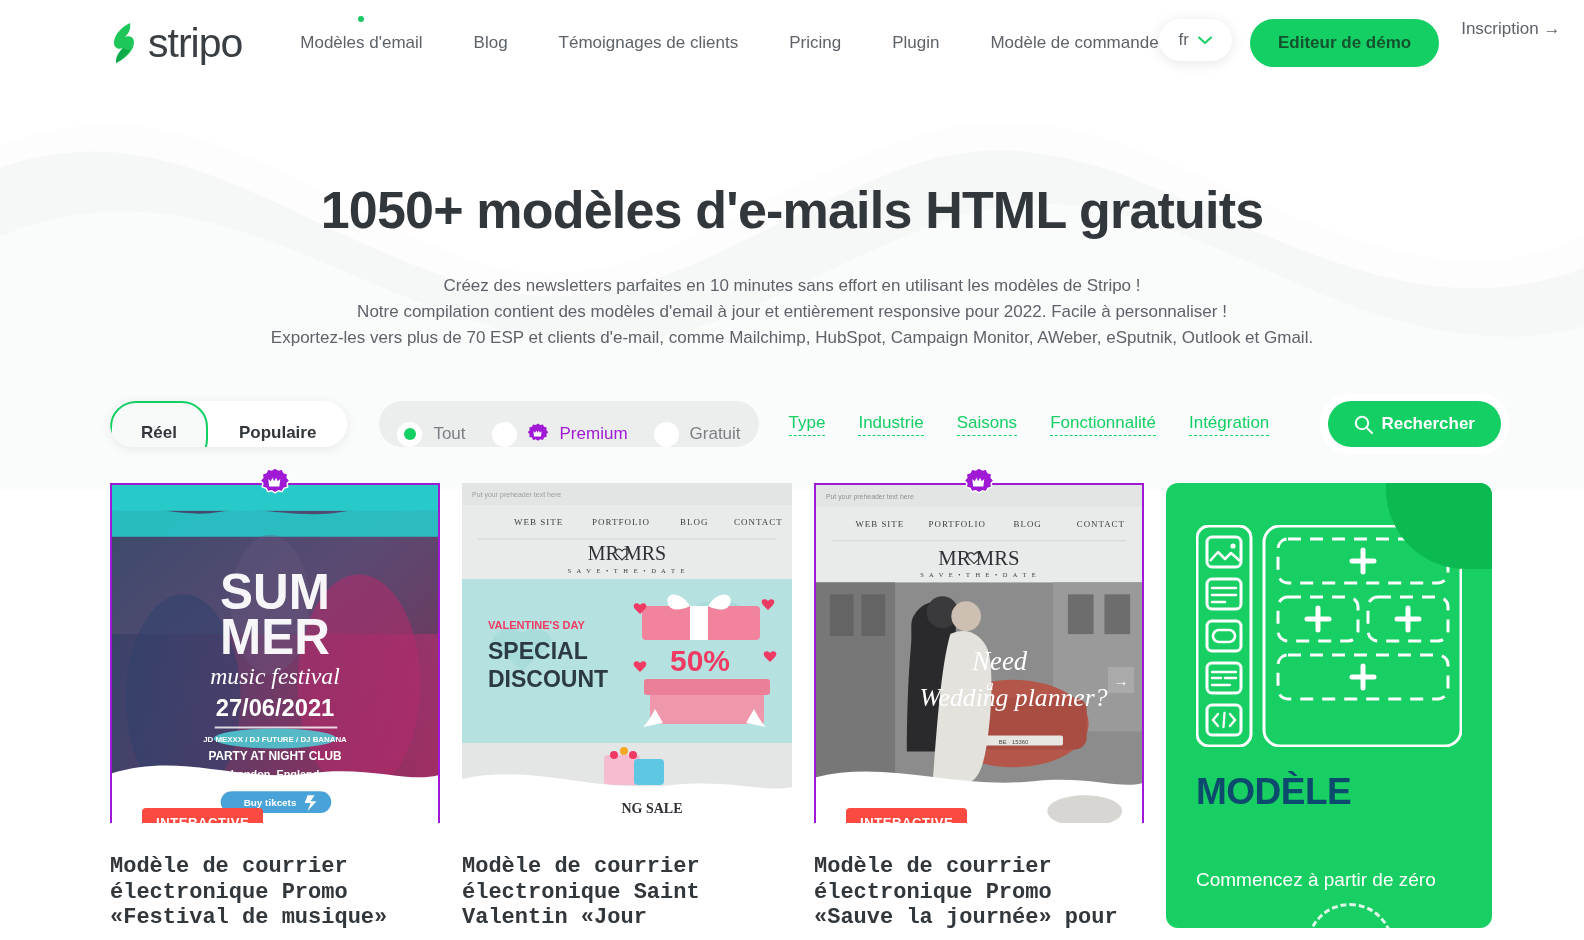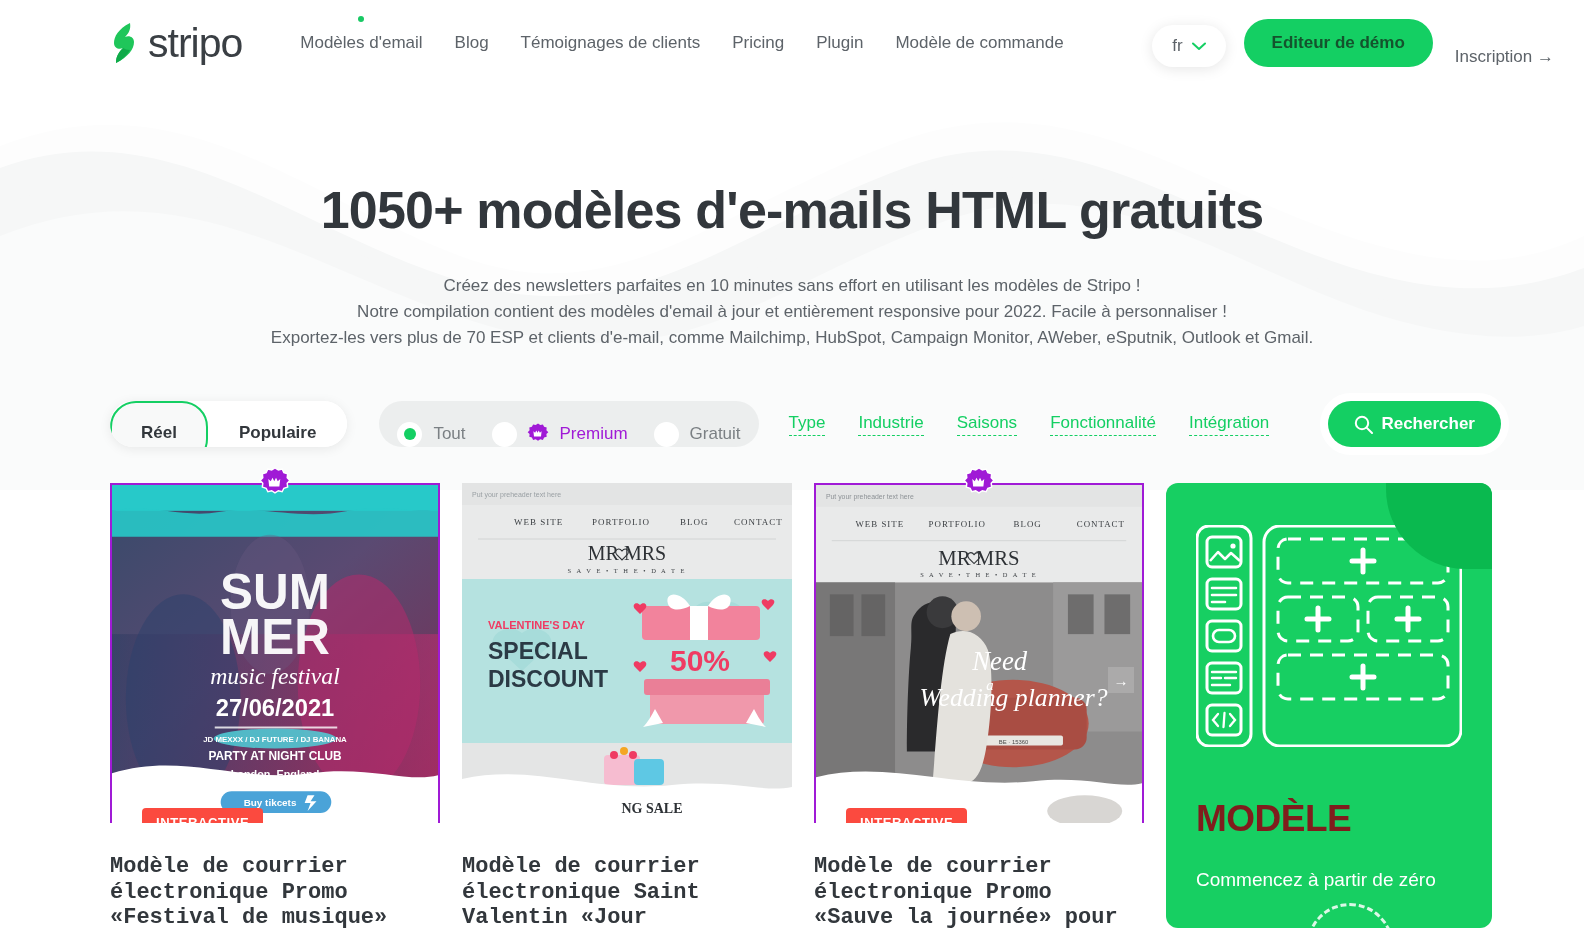--- a/index.html
+++ b/index.html
@@ -23,31 +23,31 @@
     position: relative; z-index: 20;
     height: 86px; width: 1584px;
     display:flex; align-items:center;
     padding: 0 30px 0 110px;
     background: #ffffff;
   }
   .logo { display:flex; align-items:center; gap:6px; }
   .logo-mark { width:32px; height:44px; display:block; }
   .logo-text { font-size:41px; font-weight:400; color:#3a3f44; letter-spacing:-1px; line-height:1; }
 
-  .nav { display:flex; align-items:flex-start; gap:32px; margin-left:58px; }
+  .nav { display:flex; align-items:flex-start; gap:51px; margin-left:58px; }
   .nav-item {
     position: relative;
     font-size:17px; color:#5d6369; cursor:pointer; white-space:nowrap;
   }
   .nav-dot {
     position:absolute; top:-17px; left:50%; transform:translateX(-50%);
     width:6px; height:6px; border-radius:50%; background:#18c964;
   }
 
-  .header-right { margin-left:auto; display:flex; align-items:flex-end; gap:0; }
+  .header-right { margin-left:auto; display:flex; align-items:flex-start; gap:0; }
   .lang {
     display:flex; align-items:center; gap:9px;
     background:#fff; border-radius:24px; padding:11px 20px;
     box-shadow: 0 2px 14px rgba(0,0,0,0.10);
     cursor:pointer; margin-right:18px;
   }
   .lang-label { font-size:17px; color:#5d6369; }
   .chev { display:block; }
 
   .btn-demo {
@@ -143,21 +143,21 @@
   .blank-inner {
     width:326px; height:445px; background:#17cf62; border-radius:12px;
     position:relative; overflow:hidden; padding: 42px 30px;
   }
   .blank-corner {
     position:absolute; right:-34px; top:-44px; width:140px; height:130px;
     background:#0ab94f; border-radius:0 0 0 80px;
   }
   .blank-title {
     position:absolute; left:30px; top:288px;
-    font-size:37px; font-weight:700; color:#7f1d1d; line-height:1.14; letter-spacing:-0.5px;margin-top:27px;
+    font-size:37px; font-weight:700; color:#0c4a6e; line-height:1.14; letter-spacing:-0.5px;
   }
   .blank-sub {
     position:absolute; left:30px; top:386px;
     font-size:19px; color:#fff;
   }
   .blank-dash {
     position:absolute; left:140px; top:420px;
     width:88px; height:88px; border:3px dashed rgba(255,255,255,.85); border-radius:50%;
   }
 

